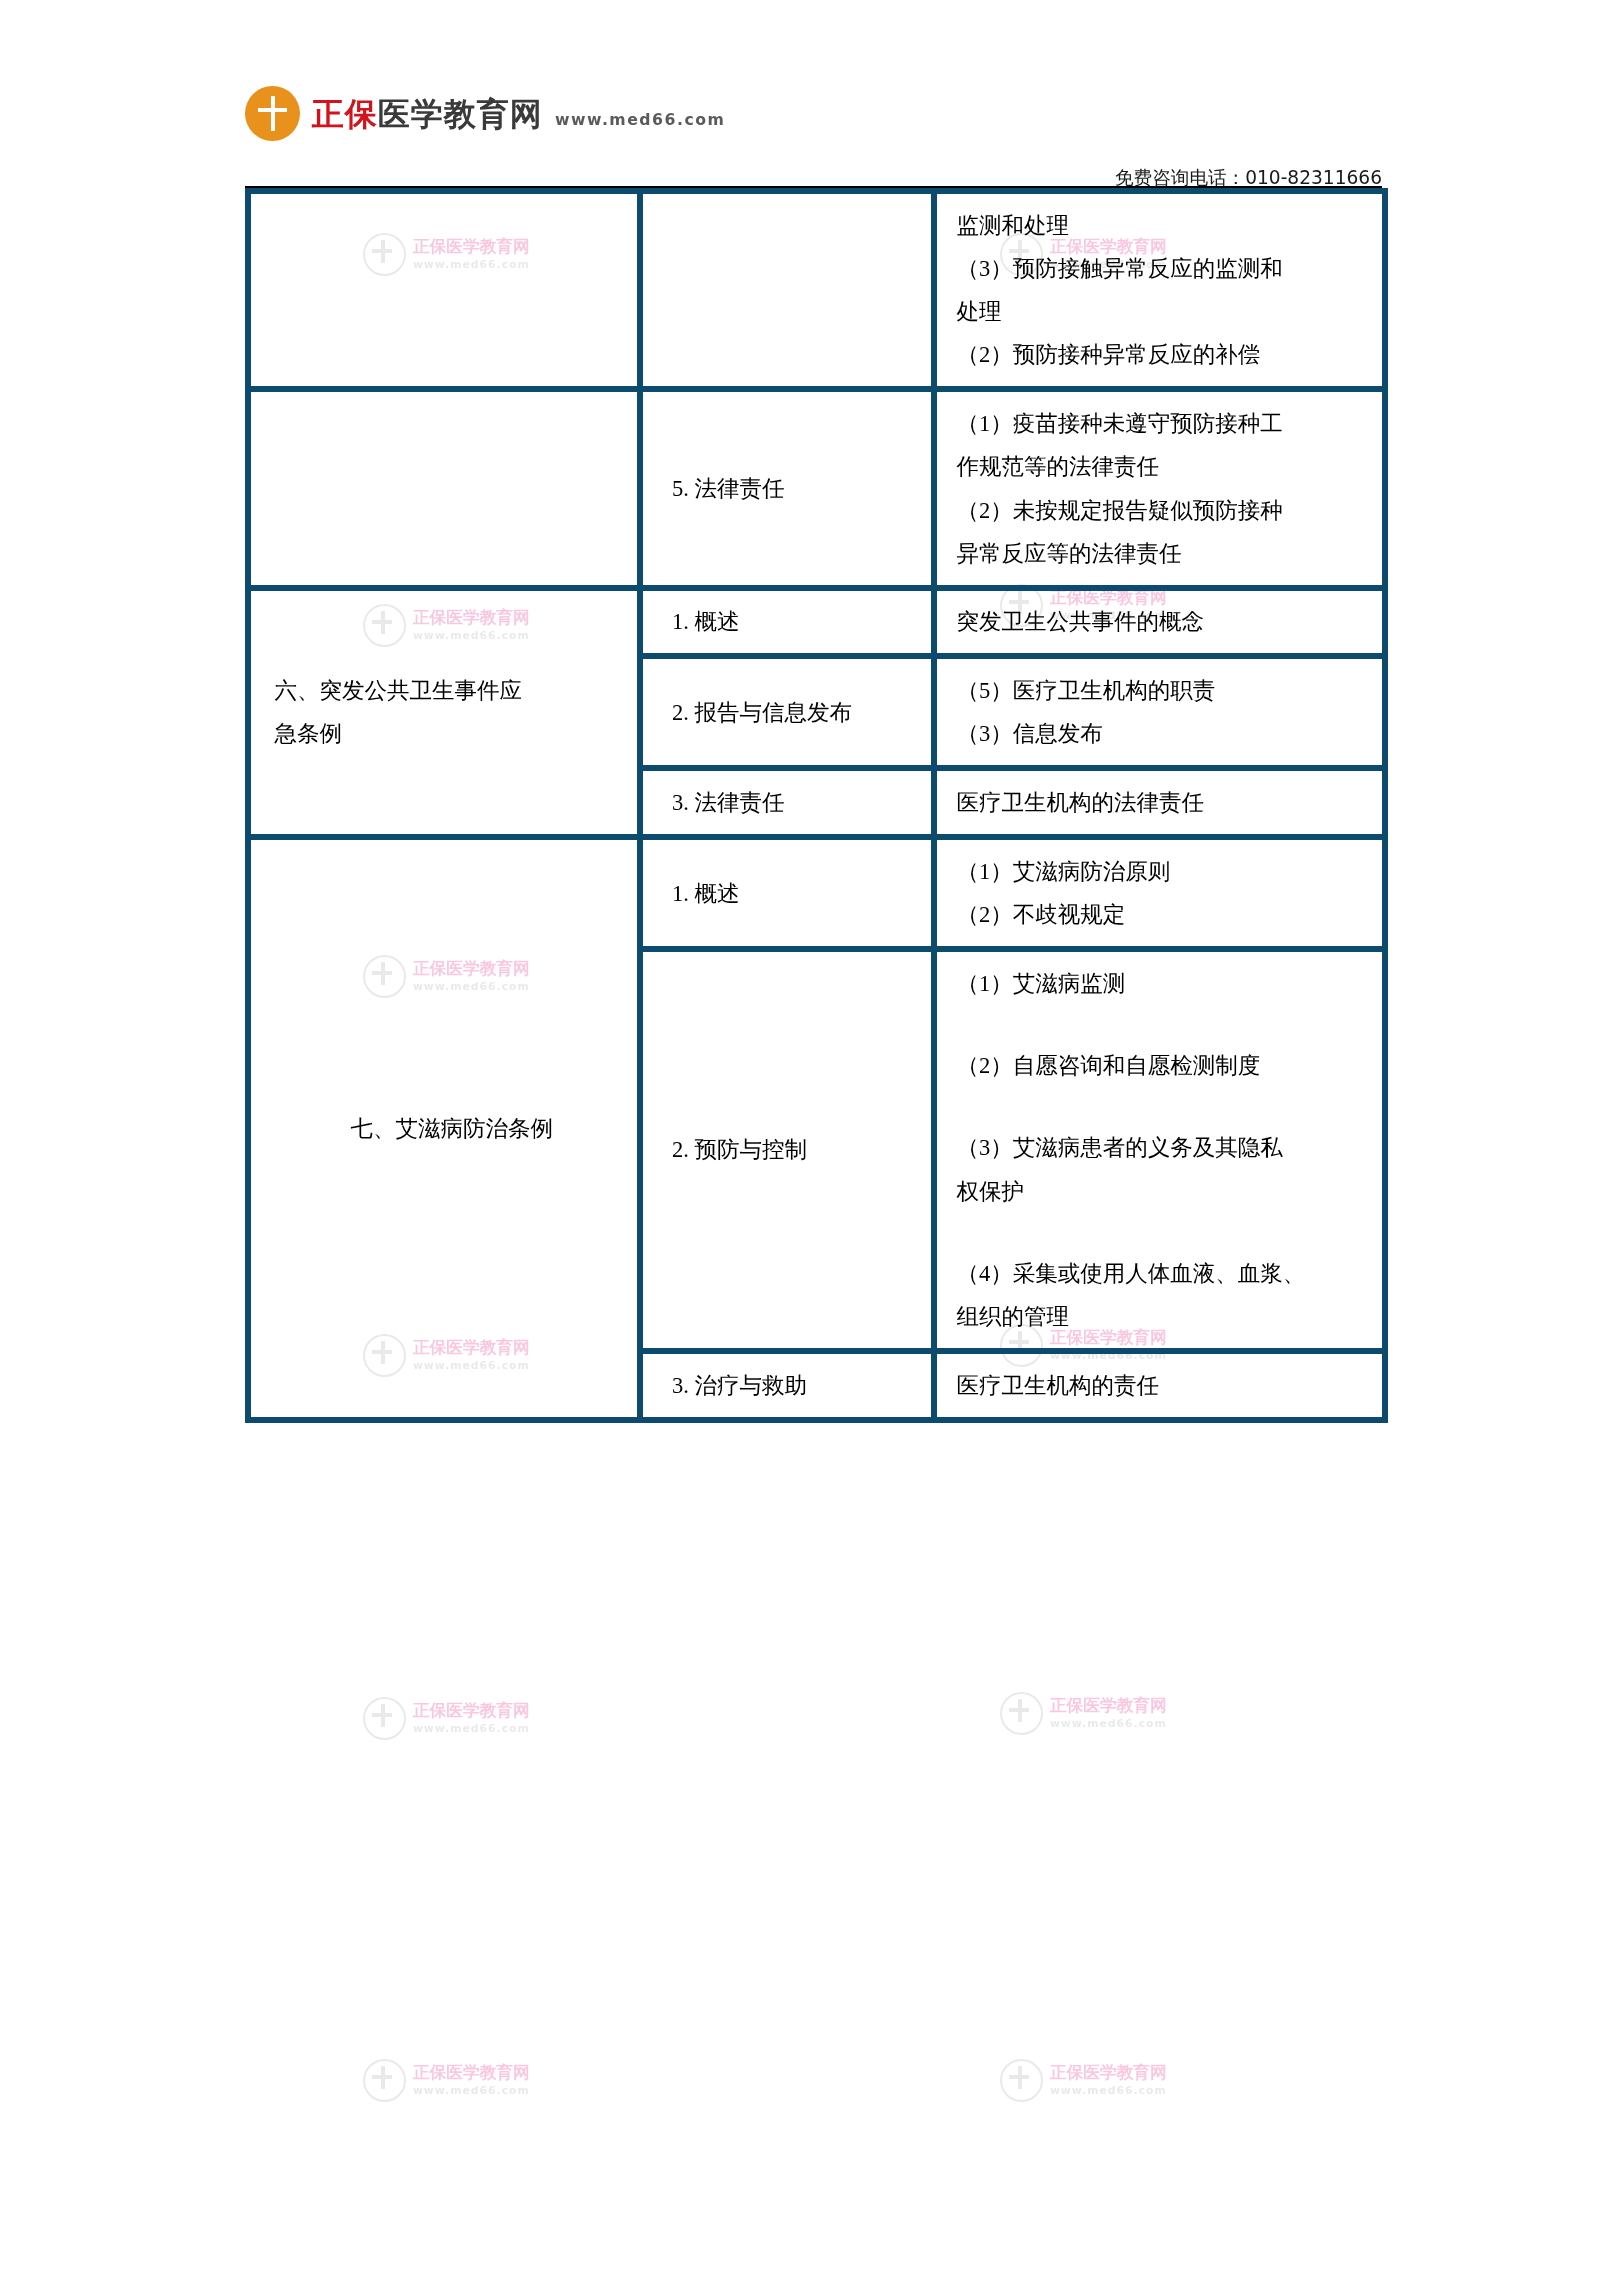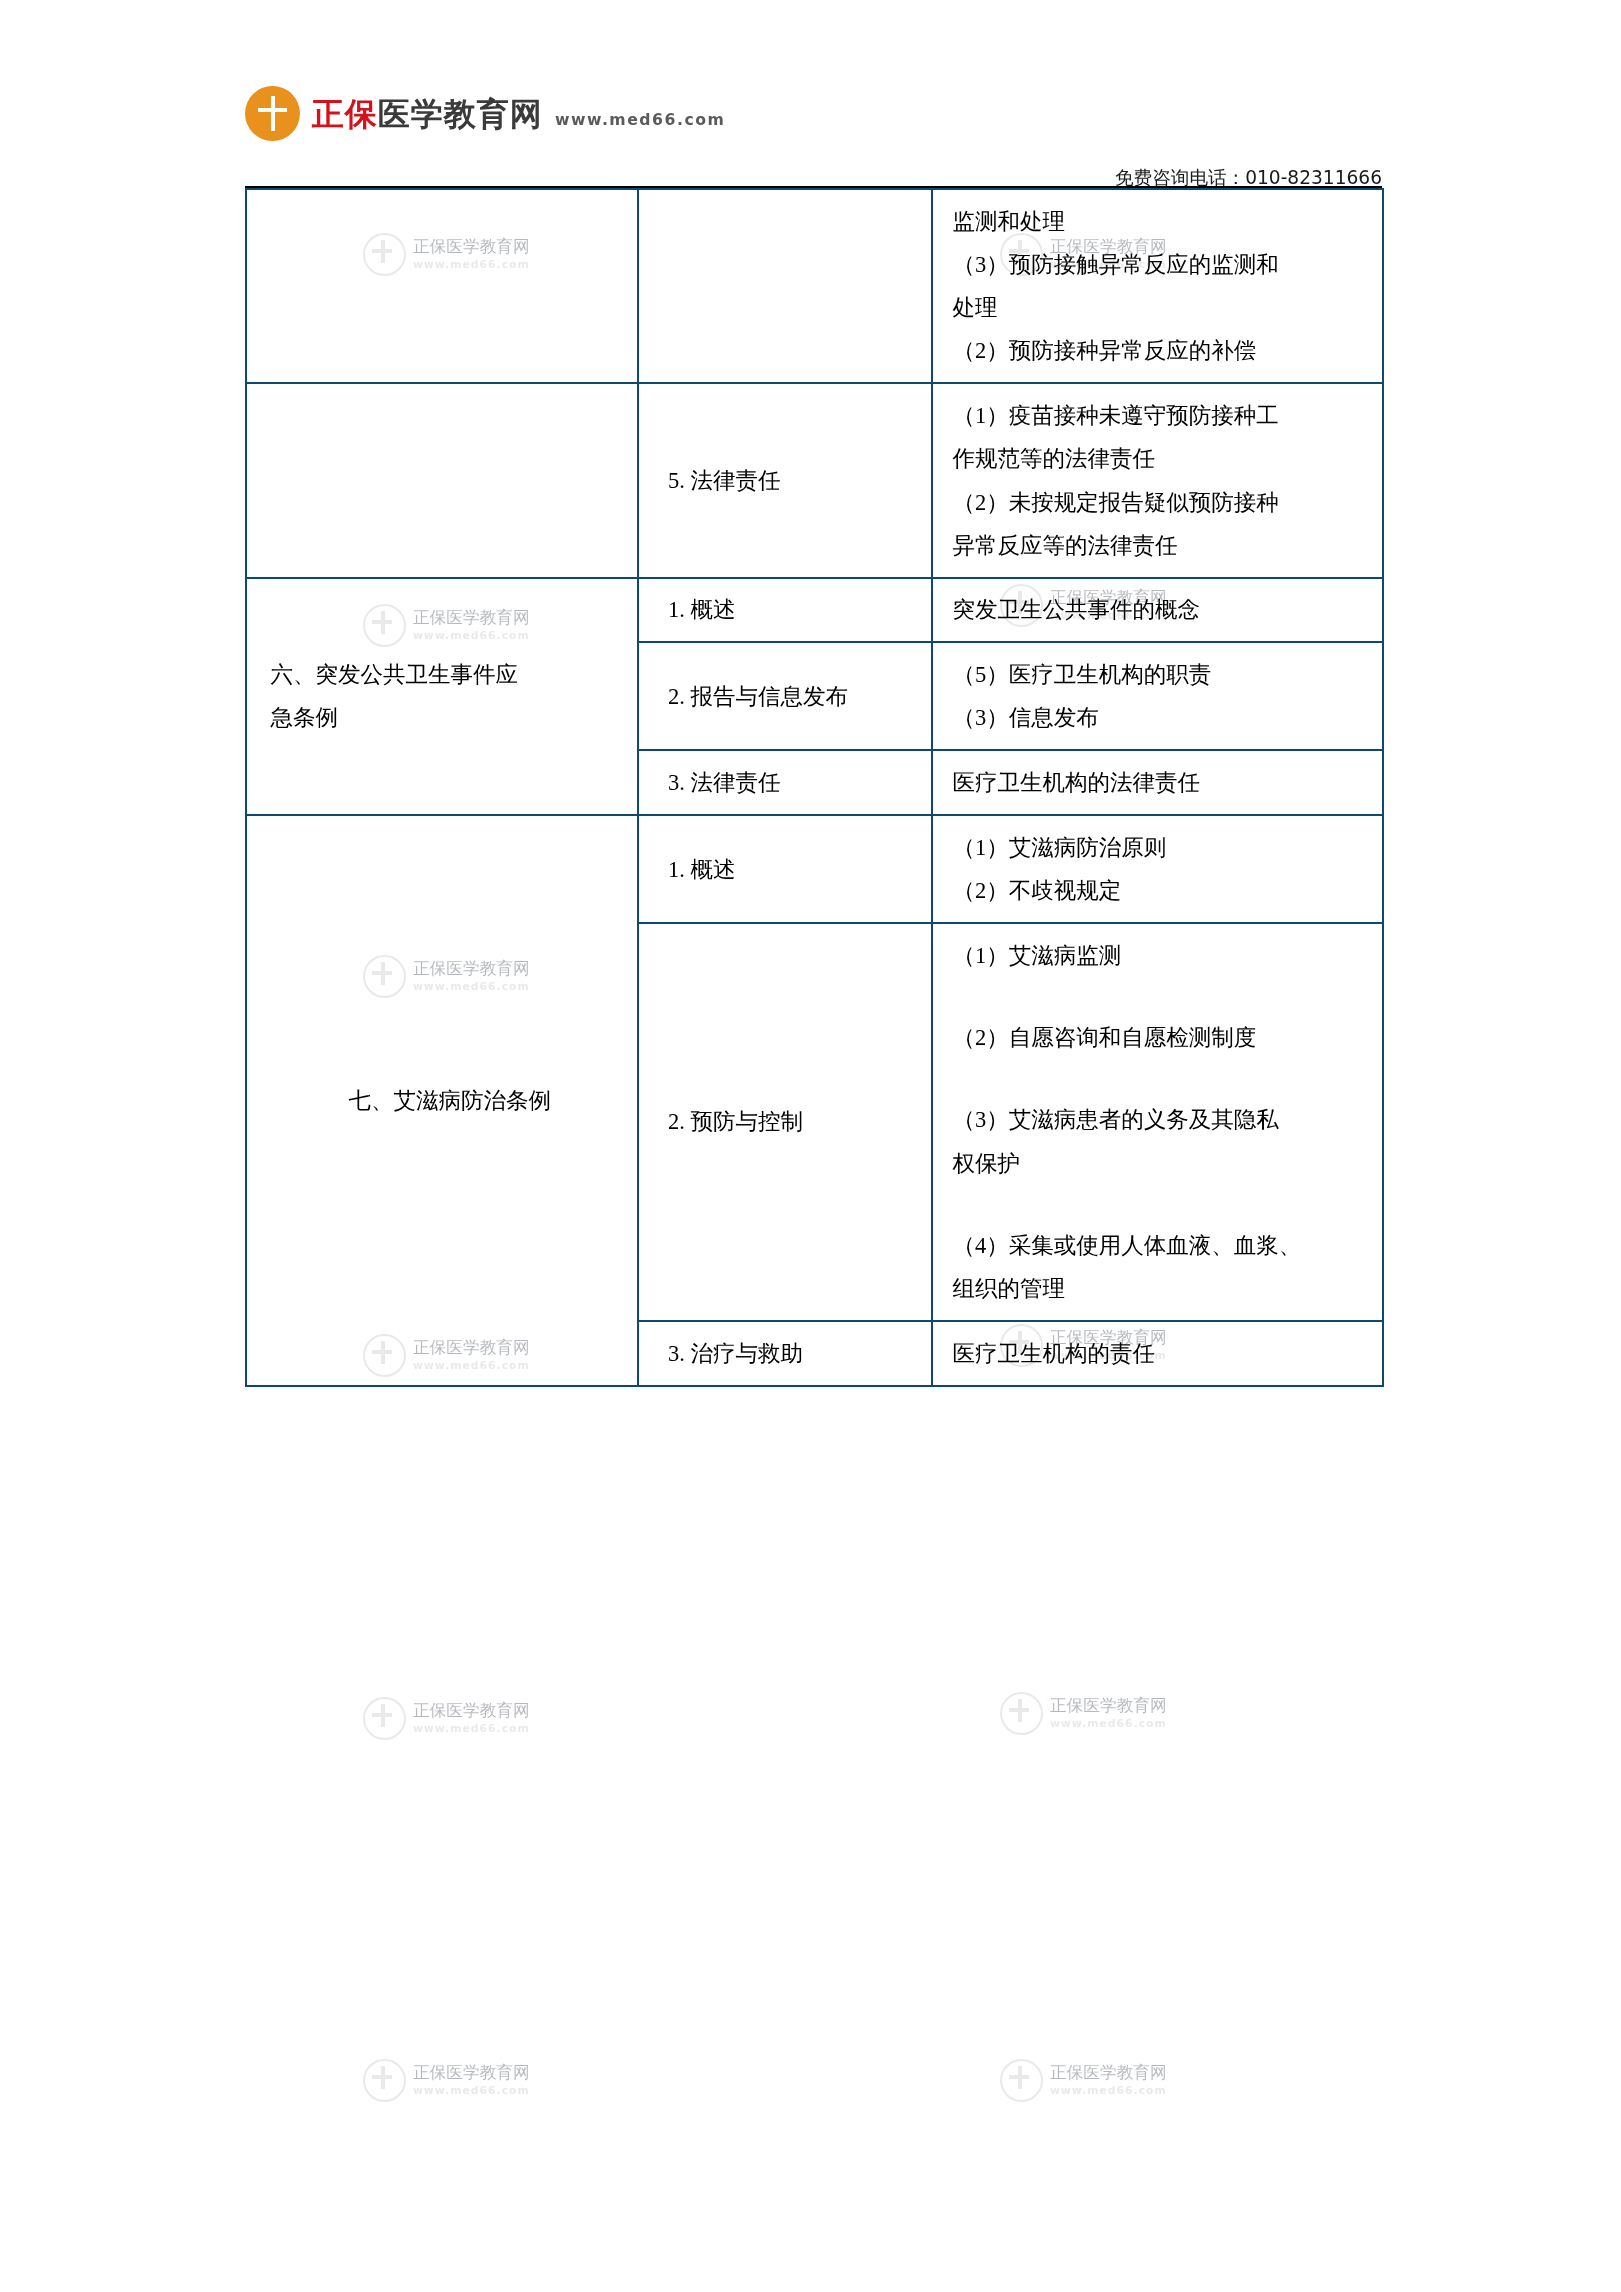--- a/index.html
+++ b/index.html
@@ -104,21 +104,21 @@
   
   .doc-table {
     position: absolute;
     left: 245px;
     top: 188px;
     width: 1137px;
     border-collapse: collapse;
     table-layout: fixed;
   }
   .doc-table td {
-    border: 2px solid #0c4a6e;
+    border: 6px solid #0c4a6e;
     vertical-align: middle;
     padding: 9.8px 13.7px;
     font-size: 22.5px;
     line-height: 1.92;
     font-family: "Liberation Serif", serif;
   }
   .col-a { width: 392px; }
   .col-b { width: 294px; }
   .col-c { width: 451px; }
 
@@ -170,22 +170,22 @@
   .wm .wm-mark::before {
     left: 15.7px; top: 4.9px; width: 3.9px; height: 23.5px;
   }
   .wm .wm-mark::after {
     left: 6.9px; top: 13.7px; width: 20.6px; height: 3.9px;
   }
   .wm .wm-text { margin-left: 6.9px; line-height: 1; }
   .wm .wm-t1 {
     font-family: "DejaVu Sans", sans-serif;
     font-size: 16.7px;
-    font-weight: normal;
-    color: #0f172a;
+    font-weight: bold;
+    color: #ec4899;
     white-space: nowrap;
   }
   .wm .wm-t2 {
     margin-top: 5.9px;
     font-family: "DejaVu Sans", sans-serif;
     font-size: 10.8px;
     font-weight: bold;
     color: #b8b8b8;
     letter-spacing: 1px;
     white-space: nowrap;

